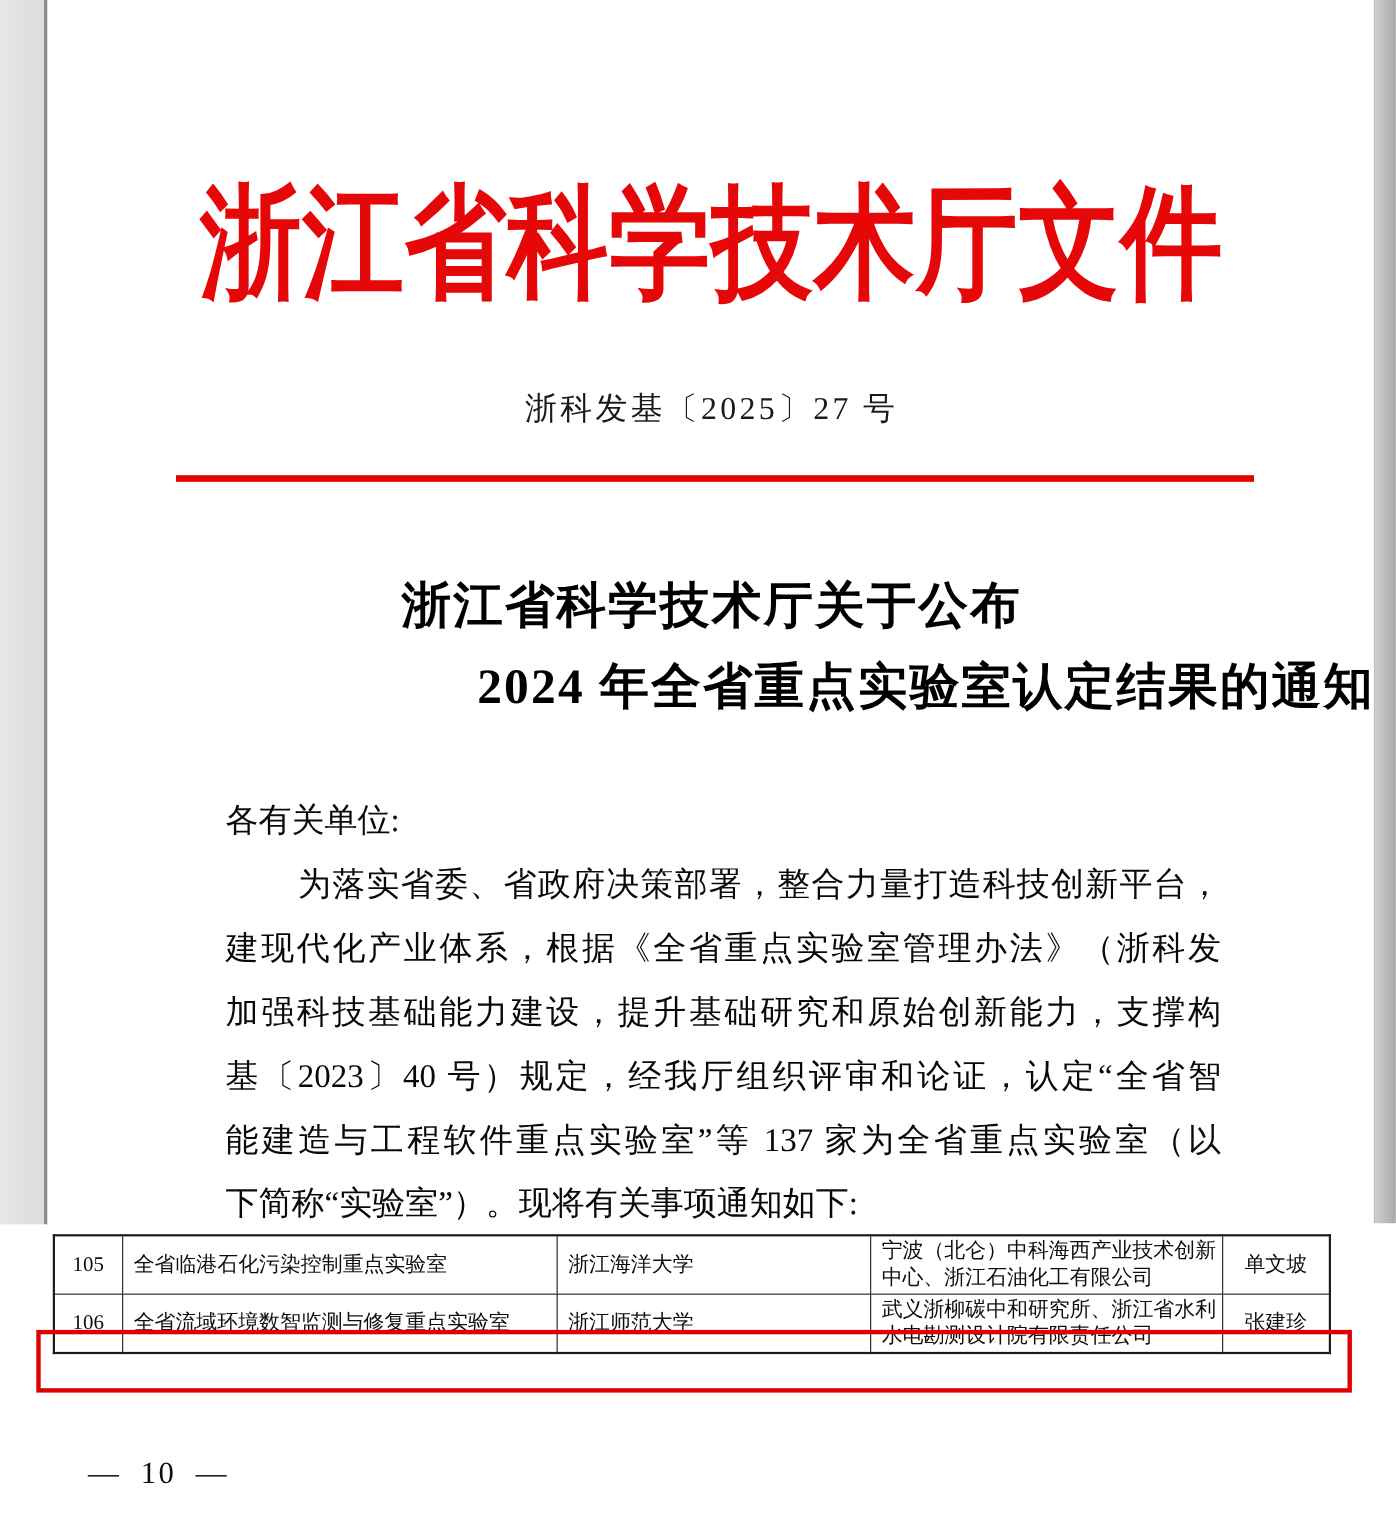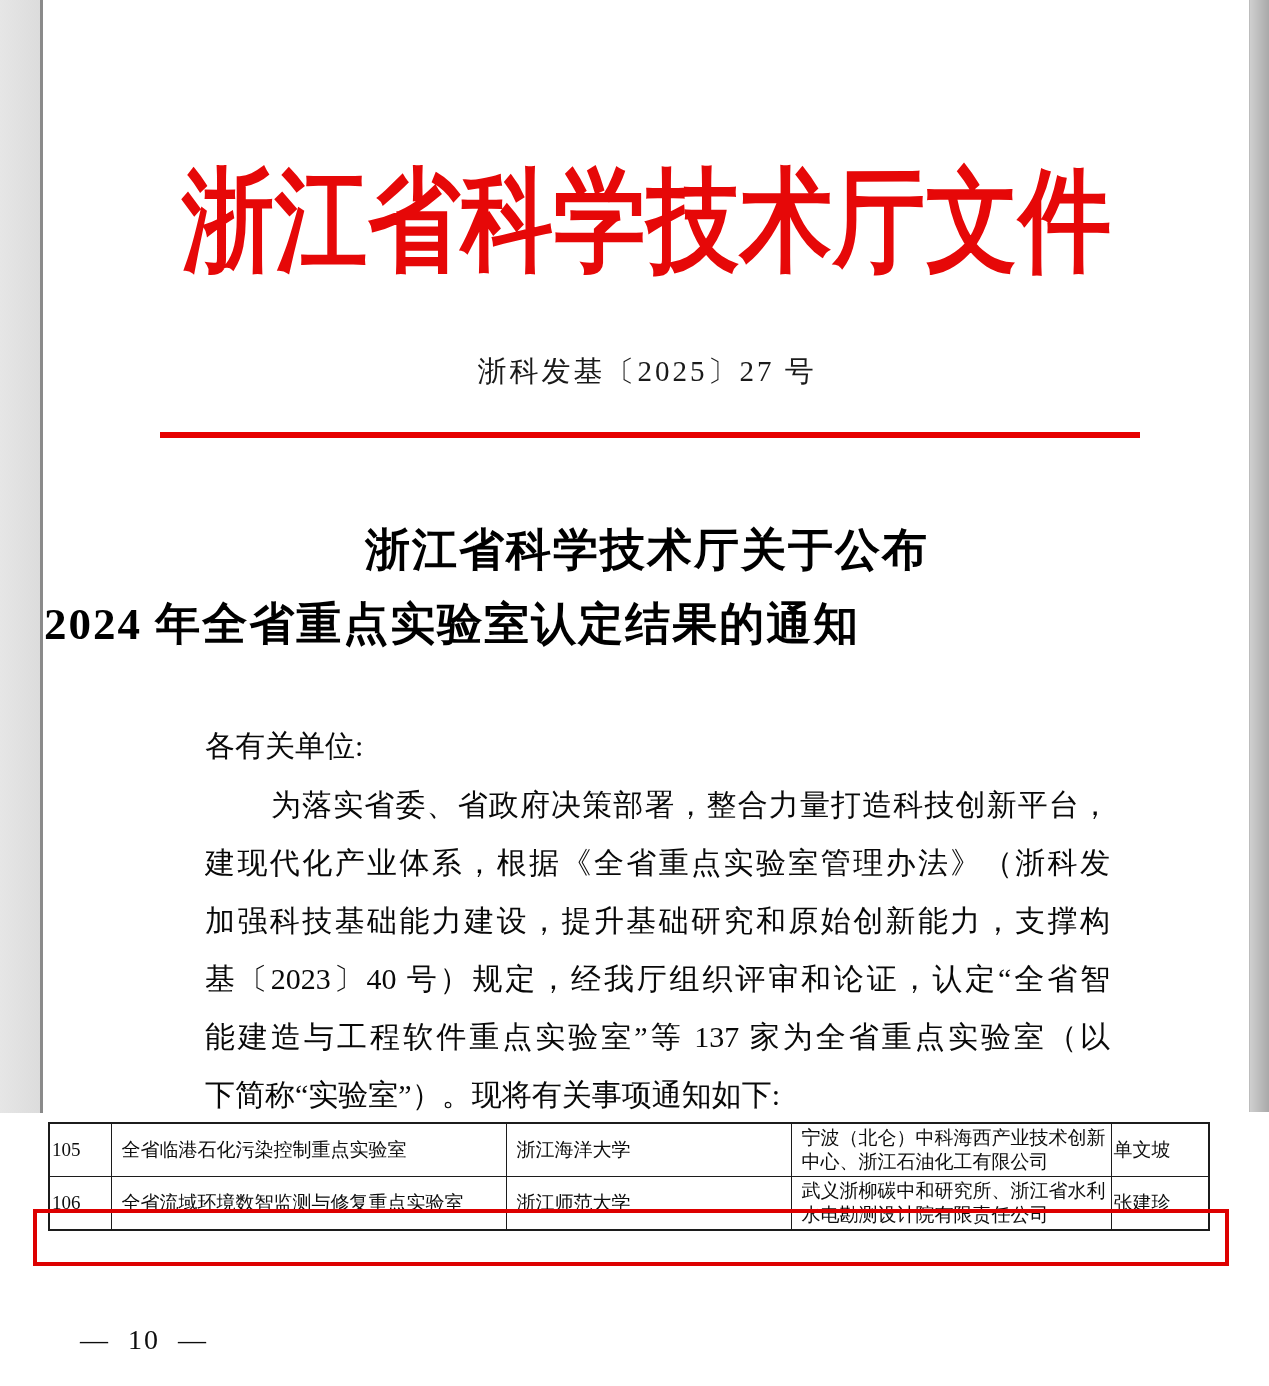--- a/index.html
+++ b/index.html
@@ -51,21 +51,21 @@
   }
 
   
   .notice-title-1 {
     position: absolute; left: 44px; top: 520px; width: 1206px;
     text-align: center; font-size: 45px; font-weight: bold;
     letter-spacing: 2px; color: #000;
   }
   .notice-title-2 {
     position: absolute; left: 44px; top: 594px; width: 1206px;
-    text-align: left; font-size: 45px; font-weight: bold;
+    text-align: right; font-size: 45px; font-weight: bold;
     letter-spacing: 2px; color: #000;
   }
 
   
   .body-block {
     position: absolute; left: 205px; top: 716px; width: 905px;
     font-size: 30px; color: #090909;
   }
   .body-line { height: 58px; line-height: 58px; white-space: nowrap; }
   .body-line.fill { text-align: justify; text-align-last: justify; white-space: normal; height: 58px; overflow: hidden; }
@@ -81,21 +81,21 @@
     font-size: 19px; color: #0d0d0d;
   }
   .results-table td {
     border: 1.5px solid #1c1c1c;
     padding: 2px 4px 2px 10px;
     line-height: 24px;
     vertical-align: middle;
     overflow: hidden;
   }
   .results-table { border: 2.5px solid #1c1c1c; }
-  .results-table td.c-no, .results-table td.c-dir { text-align: left; padding: 2px 2px; }
+  .results-table td.c-no, .results-table td.c-dir { text-align: center; padding: 2px 2px; }
   .results-table col.w-no  { width: 62px; }
   .results-table col.w-lab { width: 395px; }
   .results-table col.w-host{ width: 285px; }
   .results-table col.w-par { width: 320px; }
   .results-table col.w-dir { width: 98px; }
   .results-table tr.r-a { height: 46px; }
   .results-table tr.r-b { height: 50px; }
 
   
   .highlight-box {

